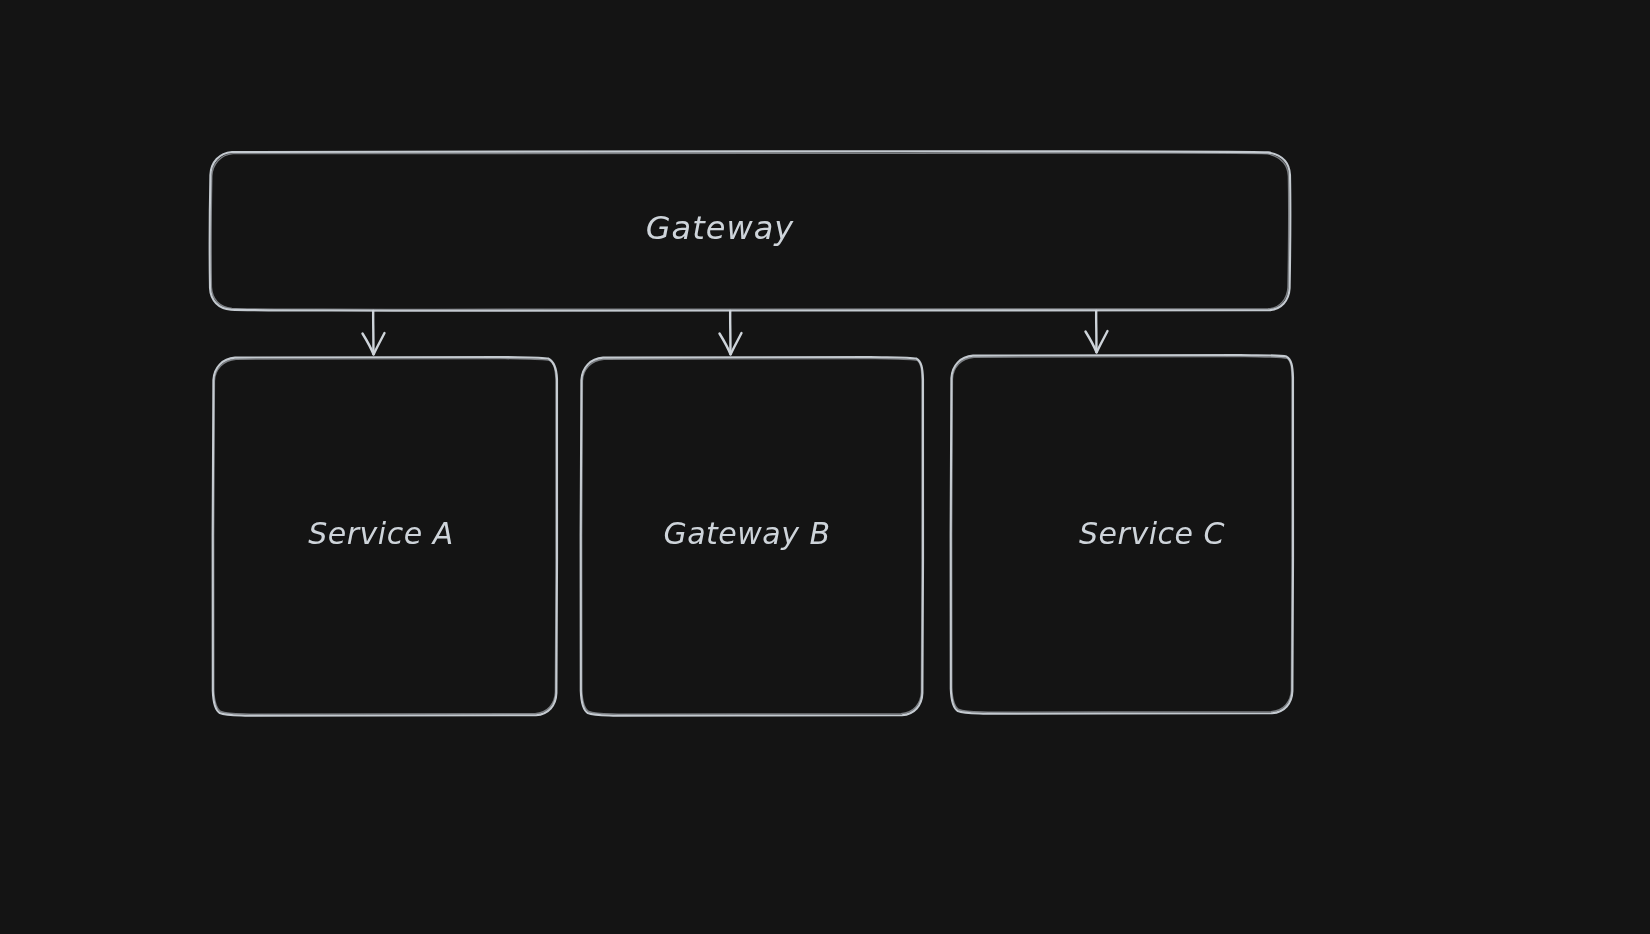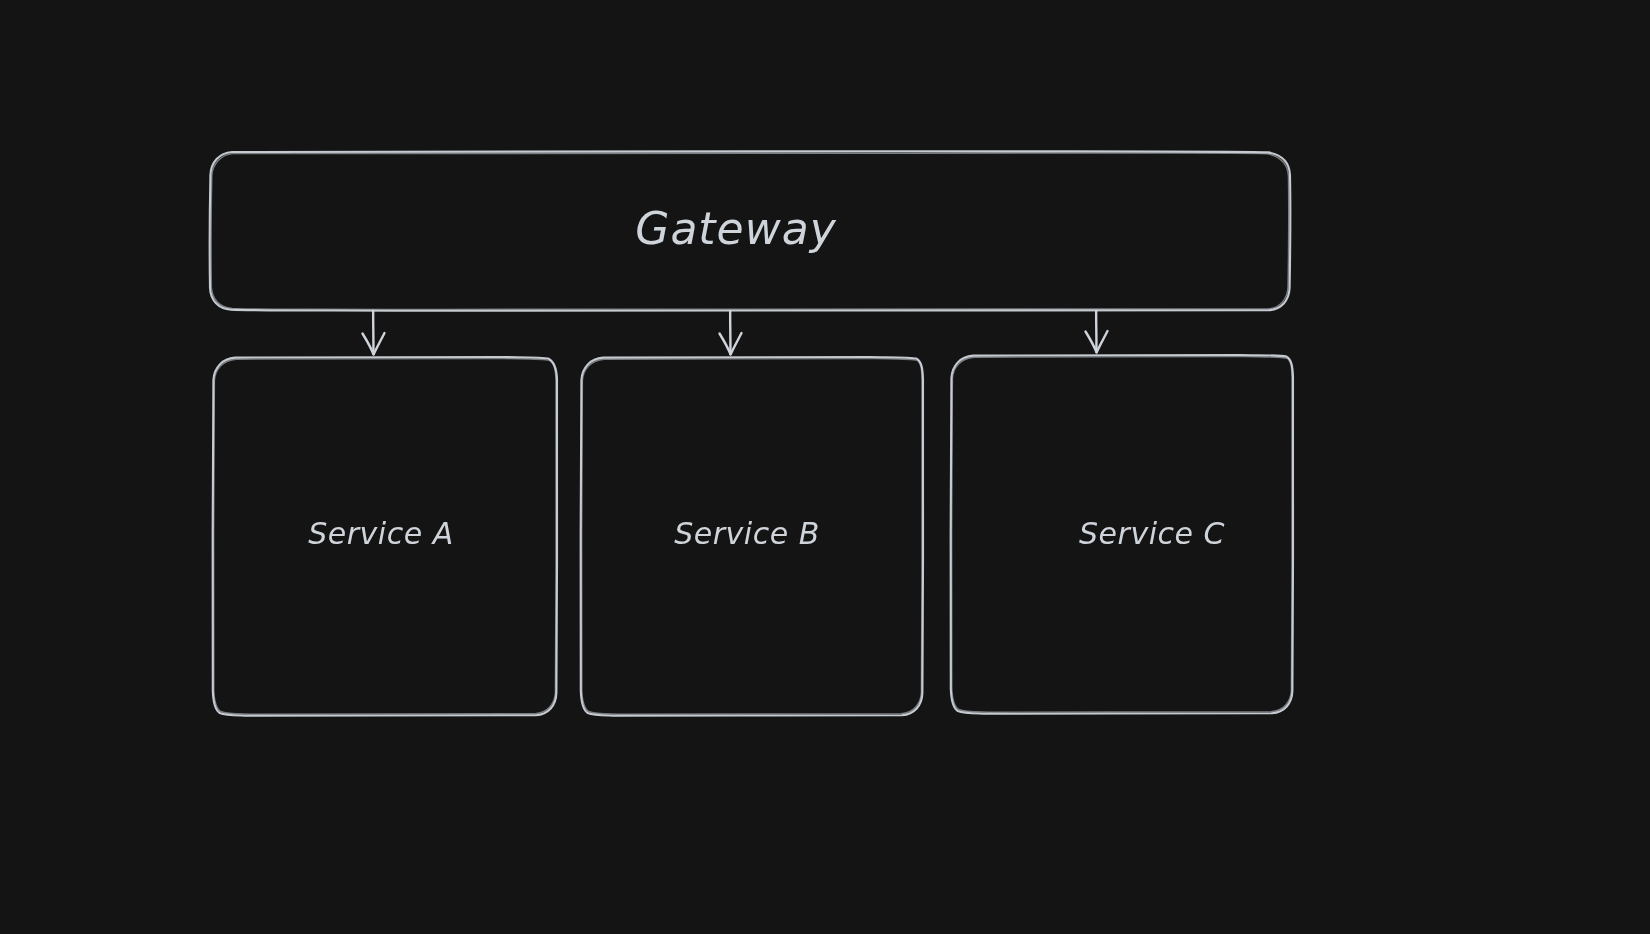--- a/index.html
+++ b/index.html
@@ -34,23 +34,22 @@
     font-family: "DejaVu Sans", "Liberation Sans", sans-serif;
     font-style: italic;
     font-weight: 400;
     letter-spacing: 0.5px;
     white-space: nowrap;
     text-align: center;
     transform: translate(-50%, -50%);
     user-select: none;
   }
   .node-label.title {
-    font-size: 44px;
+    font-size: 32px;
     letter-spacing: 1px;
-    margin-left: 16px;
   }
   .node-label.service {
     font-size: 30px;
   }
   .hit-area {
     position: absolute;
     background: transparent;
   }
 </style>
 </head>
@@ -177,21 +176,21 @@
       <path d="M 1085.5 331.5 C 1089.5 338, 1094 346, 1096.6 352.5
                M 1107.5 331.0 C 1104.0 338, 1099.5 346, 1096.6 352.5" fill="none" stroke="#ced4da" stroke-width="2.4" stroke-linecap="round" stroke-linejoin="round"></path>
     </g>
 
   </svg>
 
   <div class="node-label title" style="left: 720px; top: 228px;">Gateway</div>
 
   <div class="node-label service" style="left: 381px; top: 533px; font-style: italic;">Service A</div>
 
-  <div class="node-label service" style="left: 747px; top: 533px;">Service B</div>
+  <div class="node-label service" style="left: 747px; top: 533px;">Gateway B</div>
 
   <div class="node-label service" style="left: 1152px; top: 533px;">Service C</div>
 
   <div class="hit-area" style="left:210px; top:151px; width:1081px; height:160px;"></div>
   <div class="hit-area" style="left:213px; top:357px; width:344px; height:359px;"></div>
   <div class="hit-area" style="left:581px; top:357px; width:342px; height:359px;"></div>
   <div class="hit-area" style="left:951px; top:355px; width:341px; height:359px;"></div>
 
 </div>
 

